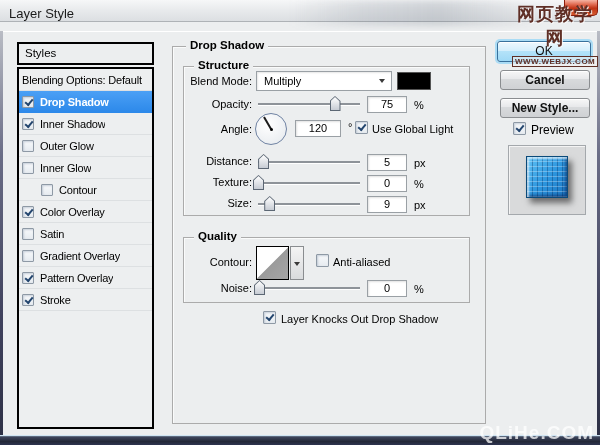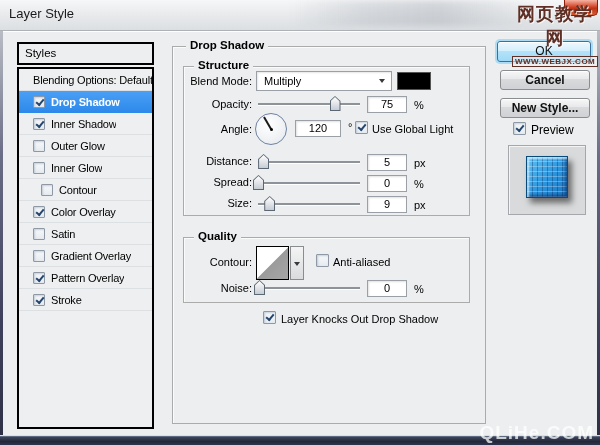--- a/index.html
+++ b/index.html
@@ -1,20 +1,20 @@
 <!DOCTYPE html>
 <html><head>
 <meta charset="utf-8">
 <style>
   * { margin:0; padding:0; box-sizing:border-box; }
   body { font-family:"Liberation Sans", sans-serif; background:#888; }
   .screen { position:relative; width:600px; height:445px; overflow:hidden; background:#eceeef; }
 
   
-  .titlebar { position:absolute; left:0; top:0; width:600px; height:31px;
+  .titlebar { position:absolute; left:0; top:0; width:600px; height:22px;
     background:linear-gradient(180deg,#f6f7f8 0%,#e9ebed 45%,#dcdfe2 100%);
     border-bottom:1px solid #aeb2b6; }
   .title { position:absolute; left:9px; top:6px; font-size:13px; color:#1b1b1b; }
   .glass-smudge { position:absolute; left:290px; top:0; width:250px; height:26px;
     background:linear-gradient(90deg,transparent,rgba(100,110,125,.16) 30%,rgba(100,110,125,.22) 60%,transparent);
     filter:blur(3px); }
   .closebtn { position:absolute; left:564px; top:0; width:34px; height:16px;
     border:1px solid #8c1d0c; border-top:none; border-radius:0 0 5px 5px;
     background:linear-gradient(180deg,#f6b3a2 0%,#e06a50 30%,#c03315 55%,#d45a2e 100%);
     text-align:center; }
@@ -39,21 +39,21 @@
     padding:0 2px; margin-top:1px; background:rgba(240,240,240,.55); }
   .wm-bottom { position:absolute; right:6px; bottom:1px; z-index:30;
     font-size:19px; font-weight:bold; letter-spacing:1px; color:rgba(255,255,255,.75); }
 
   
   .styles-header { position:absolute; left:17px; top:42px; width:137px; height:23px;
     border:2px solid #000; background:#eceeef; font-size:11.5px; color:#000;
     line-height:19px; padding-left:6px; }
   .styles-list { position:absolute; left:17px; top:67px; width:137px; height:362px;
     border:2px solid #000; background:#edeff0; overflow:hidden; }
-  .srow { display:flex; align-items:center; height:22px; padding-left:14px; gap:6px;
+  .srow { display:flex; align-items:center; height:22px; padding-left:3px; gap:6px;
     border-bottom:1px solid #dde0e2; white-space:nowrap; }
   .srow.ind { padding-left:22px; }
   .slabel { font-size:11px; color:#000; letter-spacing:-.2px; overflow:hidden; }
   .srow.selected { background:linear-gradient(180deg,#4ba0f5,#2d89ea); border-bottom-color:#2d89ea; }
   .srow.selected .slabel { color:#fff; font-weight:bold; }
 
   
   .cb { position:relative; width:12px; height:12px; flex:0 0 12px;
     border:1px solid #8e99a5; border-radius:1px;
     background:linear-gradient(180deg,#f7f9fb,#e6ebf0); box-shadow:inset 1px 1px 2px rgba(110,130,155,.35); }
@@ -235,21 +235,21 @@
   <span class="unit" style="left:372px; top:123px;">Use Global Light</span>
 
   <span class="flabel" style="top:155px;">Distance:</span>
   <div class="slider" style="top:154px;">
     <div class="strack"></div>
     <div class="thumb" style="left: calc(5% - 5px);"></div>
   </div>
   <div class="val" style="top:154px;">5</div>
   <span class="unit" style="left:414px; top:157px;">px</span>
 
-  <span class="flabel" style="top:176px;">Spread:</span>
+  <span class="flabel" style="top:176px;">Texture:</span>
   <div class="slider" style="top:175px;">
     <div class="strack"></div>
     <div class="thumb" style="left: calc(0% - 5px);"></div>
   </div>
   <div class="val" style="top:175px;">0</div>
   <span class="unit" style="left:414px; top:178px;">%</span>
 
   <span class="flabel" style="top:197px;">Size:</span>
   <div class="slider" style="top:196px;">
     <div class="strack"></div>

